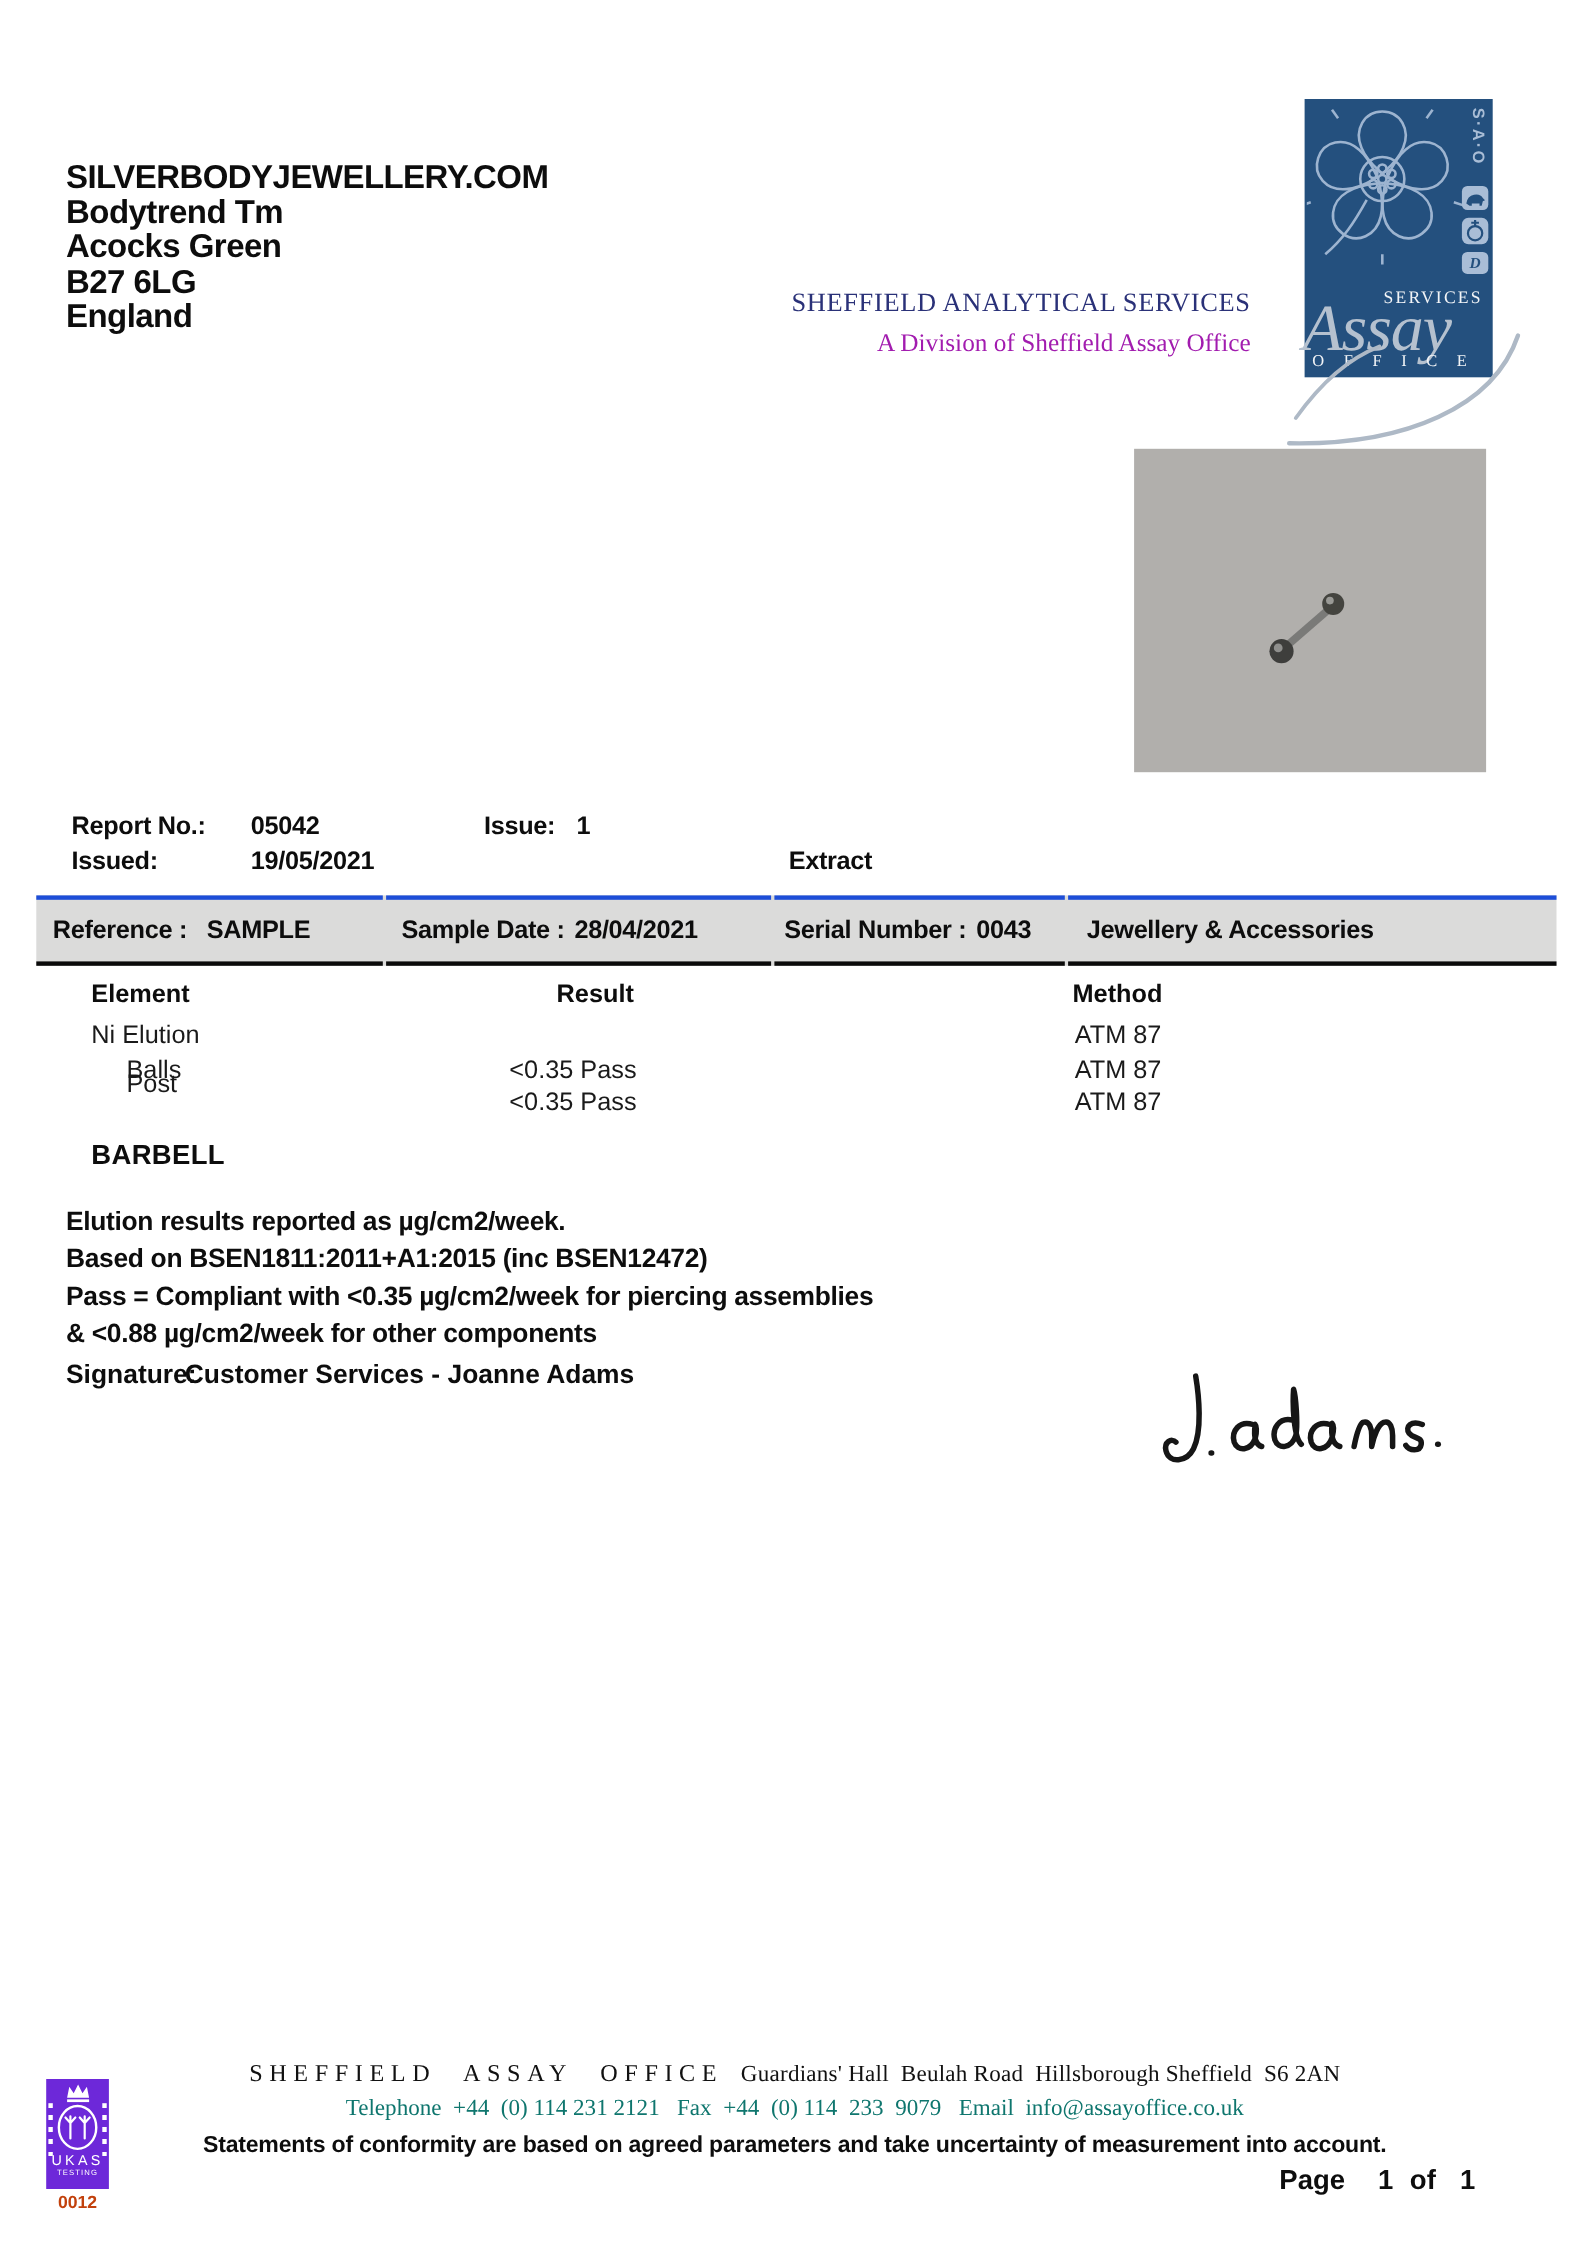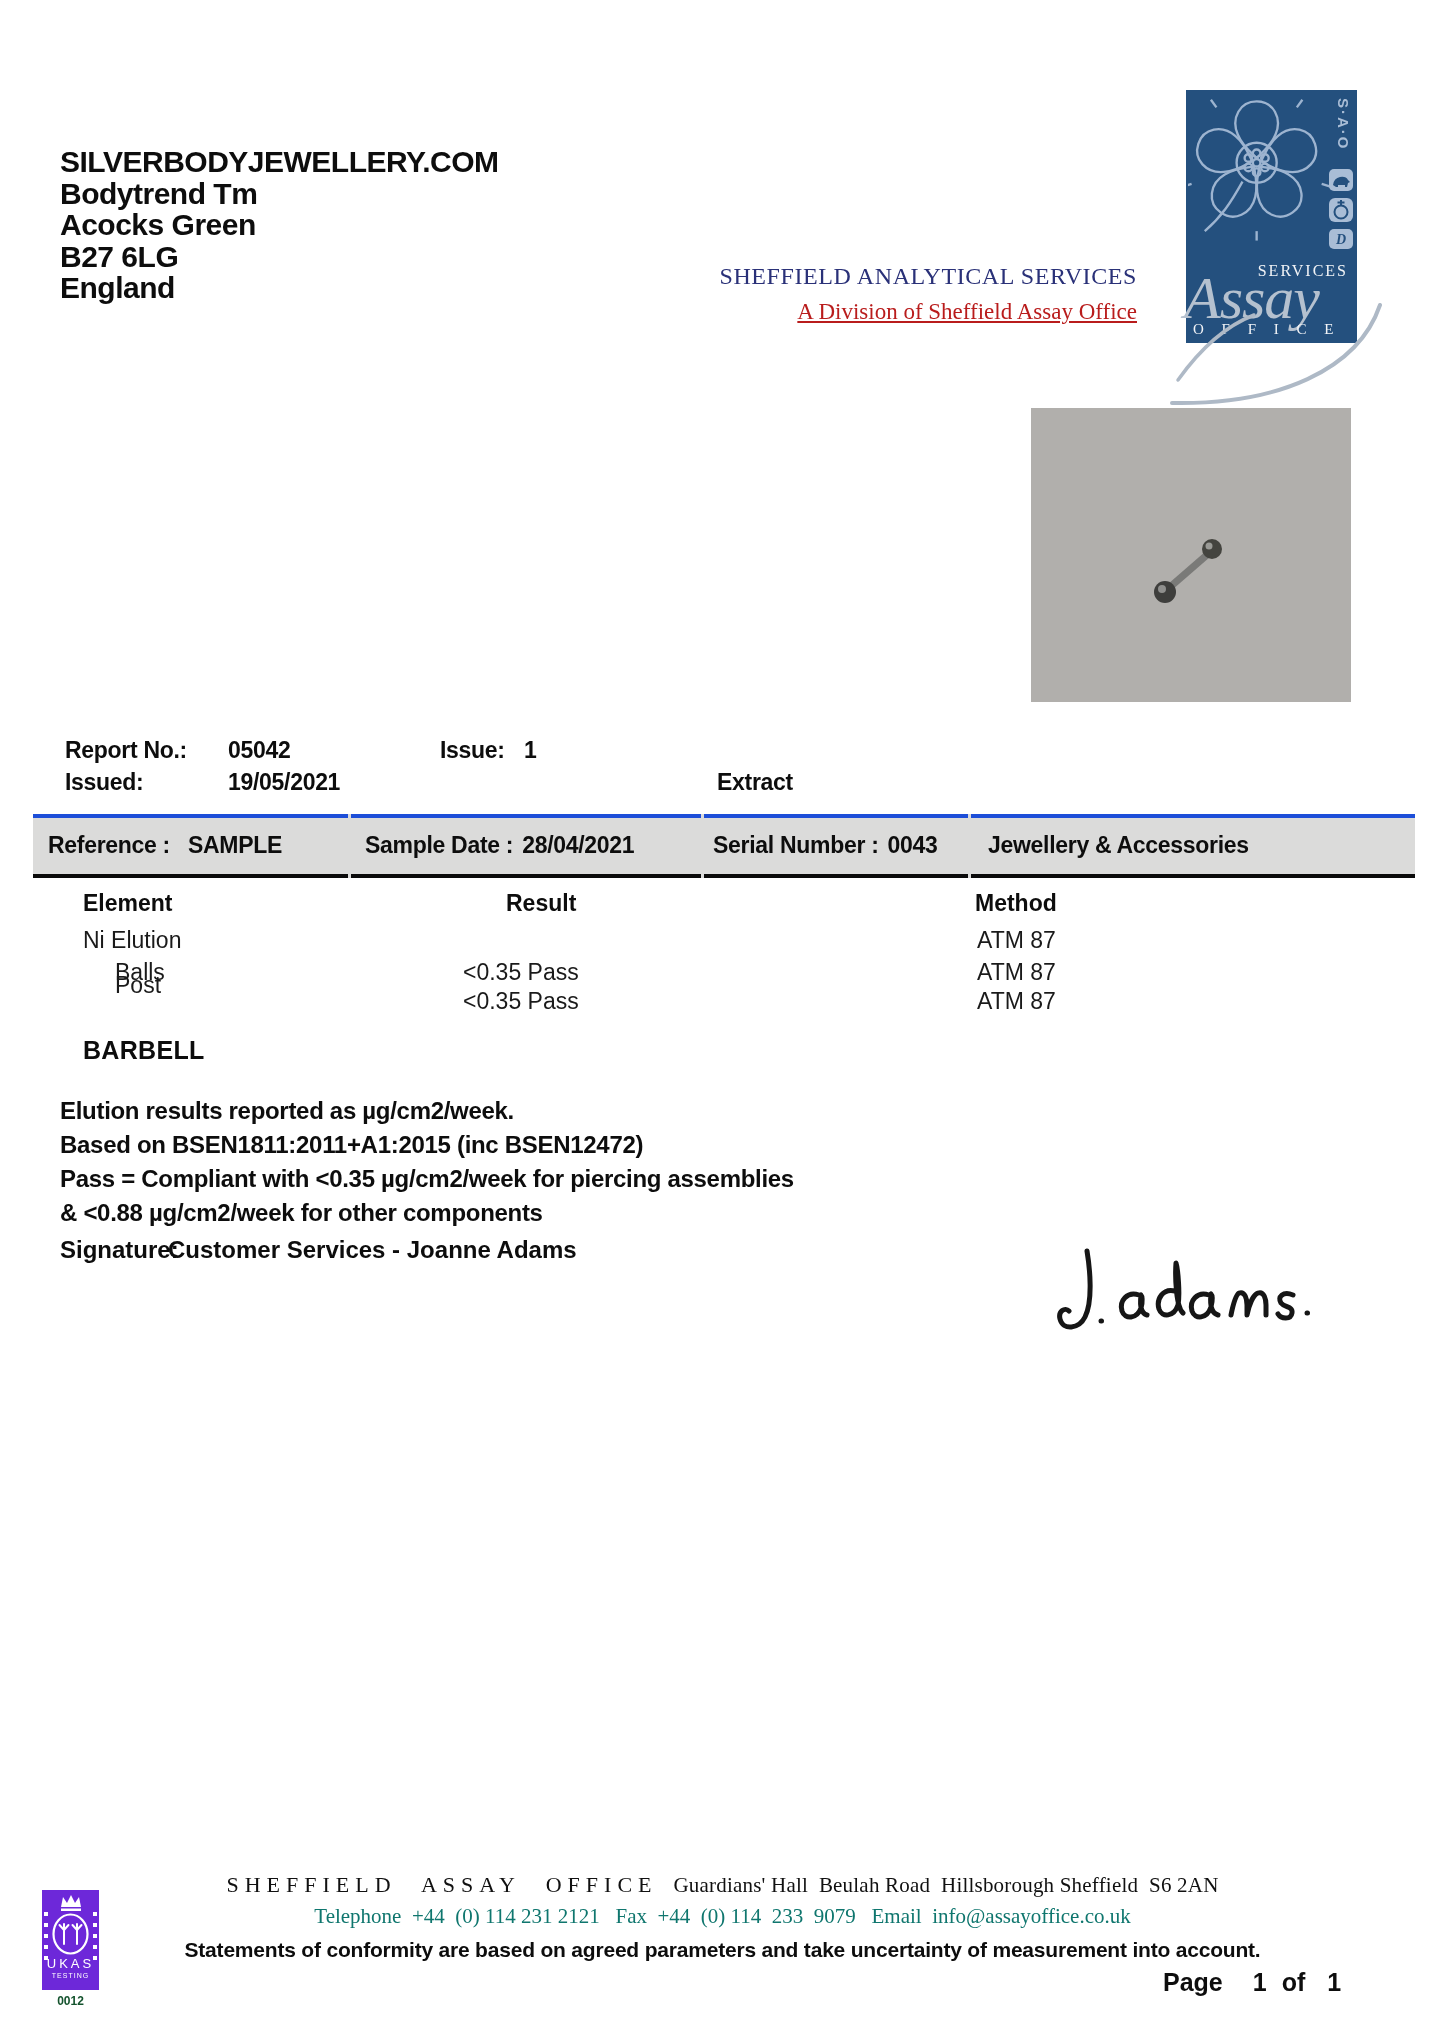--- a/index.html
+++ b/index.html
@@ -7,21 +7,21 @@
         font-family:"Liberation Sans",sans-serif;color:#0d0d0d;}
   .abs{position:absolute;}
   .pre{white-space:pre;}
 
   
   .sender{left:60px;top:146px;font-size:30px;font-weight:bold;line-height:31.5px;letter-spacing:-0.5px;}
 
   
   .hdr{right:308px;top:263px;text-align:right;font-family:"Liberation Serif",serif;}
   .hdr-title{font-size:24px;color:#2a3178;letter-spacing:0.6px;}
-  .hdr-sub{font-size:23px;color:#b91c1c;margin-top:9px;text-decoration:underline;}
+  .hdr-sub{font-size:23px;color:#a21caf;margin-top:9px;}
 
   
   .logo{left:1186px;top:90px;width:171px;height:253px;background:#24507e;overflow:visible;}
   .logo-sheffield{position:absolute;right:9px;top:172px;color:#f2f4f7;font-family:"Liberation Serif",serif;
         font-size:16px;letter-spacing:2px;}
   .logo-script{position:absolute;left:-2px;top:178px;color:#b5c1cf;font-family:"Liberation Serif",serif;
         font-style:italic;font-size:60px;letter-spacing:-1px;line-height:60px;}
   .logo-office{position:absolute;left:7px;bottom:5px;color:#f2f4f7;font-family:"Liberation Serif",serif;
         font-size:15px;letter-spacing:7px;}
   .logo-sao{position:absolute;right:5px;top:8px;writing-mode:vertical-rl;text-orientation:mixed;
@@ -63,21 +63,21 @@
   .f3{left:0;top:1938px;width:1445px;text-align:center;font-size:21px;font-weight:bold;letter-spacing:-0.2px;}
   .pageind{left:1163px;top:1968px;display:flex;font-size:25px;font-weight:bold;}
   .pageind span{display:block;}
 
   
   .ukas{left:42px;top:1890px;width:57px;height:100px;background:#6d28d9;}
   .ukas-dash{position:absolute;top:22px;width:4px;height:52px;
         background:repeating-linear-gradient(to bottom,#ffffff 0 4px,transparent 4px 11px);}
   .ukas-name{position:absolute;left:0;width:57px;top:66px;text-align:center;color:#fff;font-size:13px;letter-spacing:3px;}
   .ukas-cap{position:absolute;left:0;width:57px;top:82px;text-align:center;color:#fff;font-size:7px;letter-spacing:1px;}
-  .ukas-num{left:42px;top:1994px;width:57px;text-align:center;color:#14532d;font-size:12px;font-weight:bold;}
+  .ukas-num{left:42px;top:1994px;width:57px;text-align:center;color:#c2410c;font-size:16px;font-weight:bold;}
 </style>
 </head>
 <body>
 
 <div class="page">
 
   <div class="abs sender">
     <div>SILVERBODYJEWELLERY.COM</div>
     <div>Bodytrend Tm</div>
     <div>Acocks Green</div>

